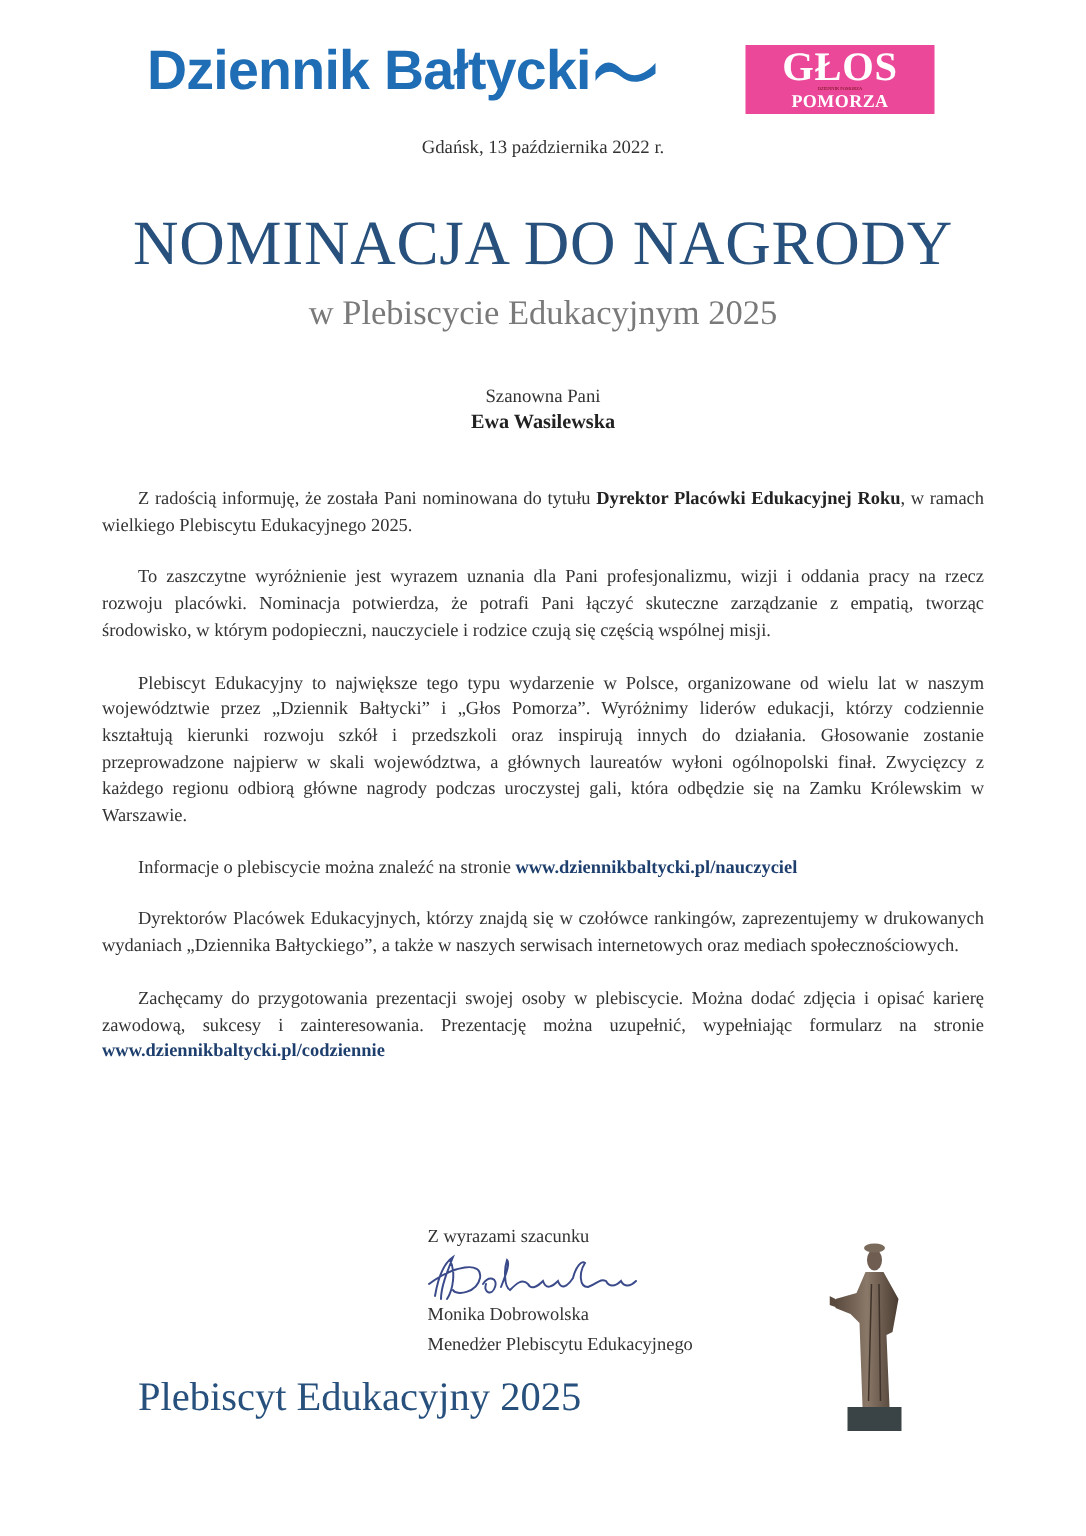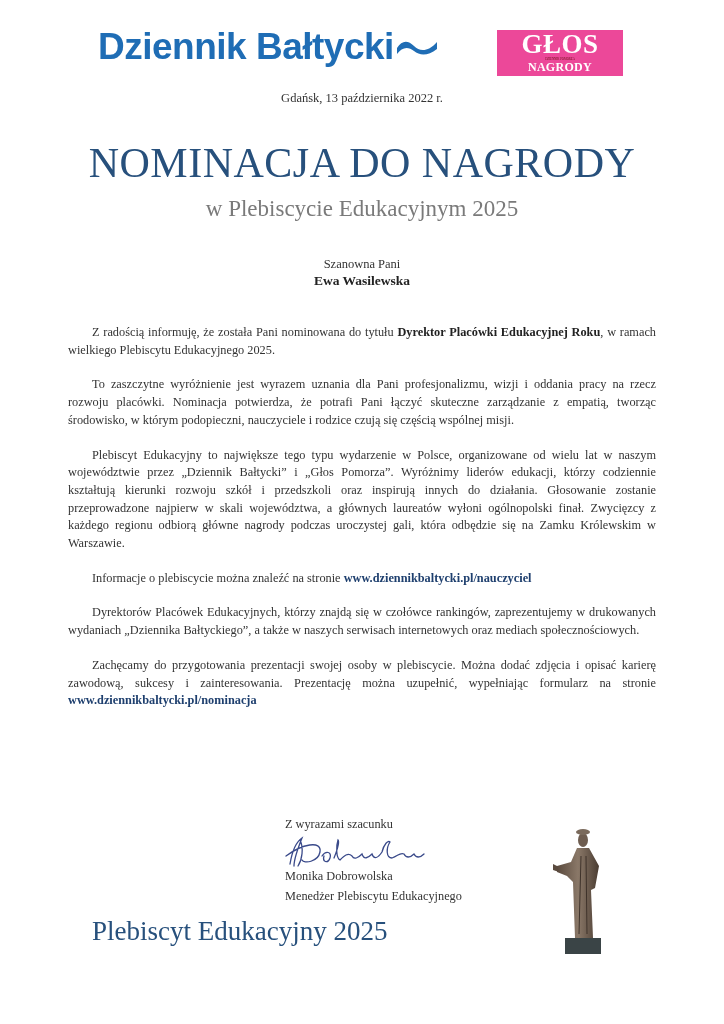--- a/index.html
+++ b/index.html
@@ -54,38 +54,38 @@
 <div class="logo-db">
   <span>Dziennik Bałtycki</span>
   <svg width="42" height="18" viewBox="0 0 42 18">
     <path d="M1 10 C 6 2, 12 2, 18 8 C 24 14, 32 14, 41 4 L 41 11 C 32 18, 24 18, 18 13 C 12 8, 6 9, 1 16 Z" fill="#1f6db5"></path>
   </svg>
 </div>
 
 <div class="logo-glos">
   <div class="glos">GŁOS</div>
   <div class="tiny">DZIENNIK POMORZA</div>
-  <div class="pomorza">NAGRODY</div>
+  <div class="pomorza">POMORZA</div>
 </div>
 
 <div class="date">Gdańsk, 13 października 2022 r.</div>
 
 <div class="title">NOMINACJA DO NAGRODY</div>
 <div class="subtitle">w Plebiscycie Edukacyjnym 2025</div>
 
 <div class="salutation">Szanowna Pani</div>
 <div class="recipient">Ewa Wasilewska</div>
 
 <div class="body">
   <p><span>Z radością informuję, że została Pani nominowana do tytułu </span><b>Dyrektor Placówki Edukacyjnej Roku</b><span>, w ramach wielkiego Plebiscytu Edukacyjnego 2025.</span></p>
   <p>To zaszczytne wyróżnienie jest wyrazem uznania dla Pani profesjonalizmu, wizji i oddania pracy na rzecz rozwoju placówki. Nominacja potwierdza, że potrafi Pani łączyć skuteczne zarządzanie z empatią, tworząc środowisko, w którym podopieczni, nauczyciele i rodzice czują się częścią wspólnej misji.</p>
   <p>Plebiscyt Edukacyjny to największe tego typu wydarzenie w Polsce, organizowane od wielu lat w naszym województwie przez „Dziennik Bałtycki” i „Głos Pomorza”. Wyróżnimy liderów edukacji, którzy codziennie kształtują kierunki rozwoju szkół i przedszkoli oraz inspirują innych do działania. Głosowanie zostanie przeprowadzone najpierw w skali województwa, a głównych laureatów wyłoni ogólnopolski finał. Zwycięzcy z każdego regionu odbiorą główne nagrody podczas uroczystej gali, która odbędzie się na Zamku Królewskim w Warszawie.</p>
   <p><span>Informacje o plebiscycie można znaleźć na stronie </span><a class="link">www.dziennikbaltycki.pl/nauczyciel</a></p>
   <p>Dyrektorów Placówek Edukacyjnych, którzy znajdą się w czołówce rankingów, zaprezentujemy w drukowanych wydaniach „Dziennika Bałtyckiego”, a także w naszych serwisach internetowych oraz mediach społecznościowych.</p>
-  <p><span>Zachęcamy do przygotowania prezentacji swojej osoby w plebiscycie. Można dodać zdjęcia i opisać karierę zawodową, sukcesy i zainteresowania. Prezentację można uzupełnić, wypełniając formularz na stronie </span><a class="link">www.dziennikbaltycki.pl/nominacja</a></p>
+  <p><span>Zachęcamy do przygotowania prezentacji swojej osoby w plebiscycie. Można dodać zdjęcia i opisać karierę zawodową, sukcesy i zainteresowania. Prezentację można uzupełnić, wypełniając formularz na stronie </span><a class="link">www.dziennikbaltycki.pl/codziennie</a></p>
 </div>
 
 <div class="closing">Z wyrazami szacunku</div>
 
 <svg class="signature" width="150" height="38" viewBox="0 0 150 38">
   <path d="M8 30 C 10 18, 14 8, 20 4 C 16 14, 12 24, 12 32 M18 6 C 22 14, 20 26, 16 32 M4 22 C 20 10, 40 6, 38 18 C 36 28, 22 30, 20 26 M40 22 C 44 16, 50 18, 48 24 C 46 30, 40 28, 42 22 M52 24 C 56 14, 58 8, 56 6 C 54 12, 54 24, 58 26 C 62 22, 66 18, 70 22 C 72 26, 76 24, 80 20 C 82 26, 86 24, 90 20 C 92 26, 96 24, 100 18 C 102 10, 106 6, 108 8 C 104 14, 104 24, 110 24 C 116 22, 118 18, 122 20 C 124 24, 128 24, 132 20 C 134 24, 138 24, 142 20" fill="none" stroke="#3a4a8a" stroke-width="1.3" stroke-linecap="round"></path>
 </svg>
 
 <div class="signer">Monika Dobrowolska</div>
 <div class="signer-role">Menedżer Plebiscytu Edukacyjnego</div>

